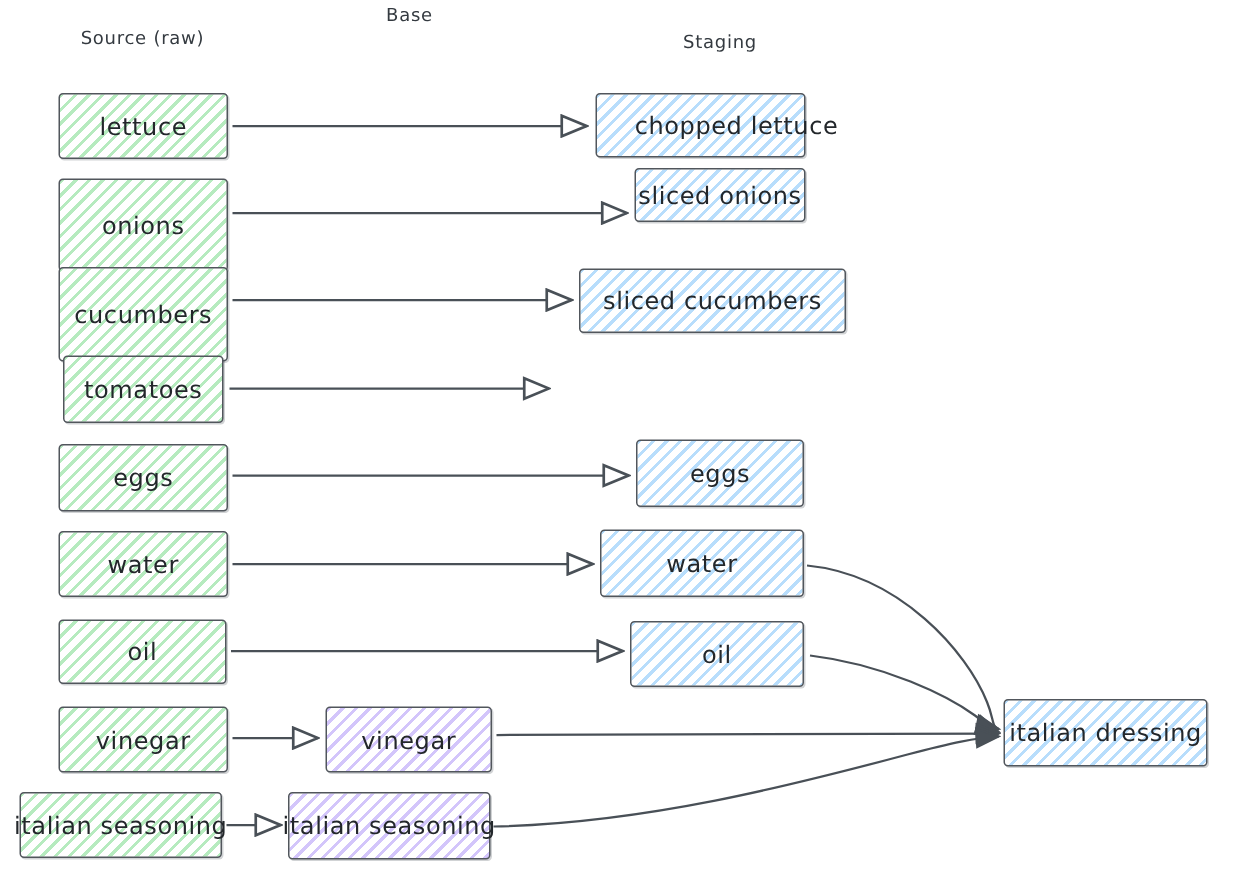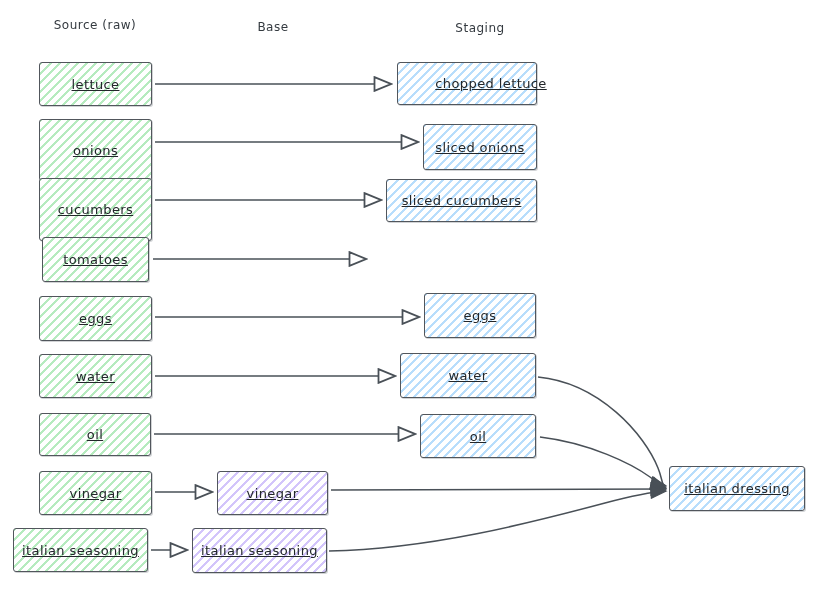--- a/index.html
+++ b/index.html
@@ -18,27 +18,26 @@
     text-align:center;
     white-space:nowrap;
   }
   .edges{position:absolute;left:0;top:0;width:825px;height:594px;pointer-events:none;}
   .node{
     position:absolute;
     box-sizing:border-box;
     border:1.6px solid #51565c;
     border-radius:3px;
     display:flex;align-items:center;justify-content:center;
-    font-size:13px;
+    font-size:16px;
     color:#23272b;
     letter-spacing:0.4px;
     white-space:nowrap;
     background-color:#ffffff;
     box-shadow:1px 1px 0 rgba(73,80,87,0.25);
-    text-decoration:underline;
   }
   .green{
     background-image:repeating-linear-gradient(135deg,
       rgba(81,207,102,0.42) 0px, rgba(81,207,102,0.42) 2.1px,
       rgba(81,207,102,0) 2.1px, rgba(81,207,102,0) 6.4px);
   }
   .blue{
     background-image:repeating-linear-gradient(135deg,
       rgba(77,171,247,0.40) 0px, rgba(77,171,247,0.40) 2.1px,
       rgba(77,171,247,0) 2.1px, rgba(77,171,247,0) 6.4px);
@@ -49,21 +48,21 @@
       rgba(121,80,242,0) 2.1px, rgba(121,80,242,0) 6.4px);
   }
   path.edge{stroke:#495057;stroke-width:1.5;fill:none;}
 </style>
 </head>
 <body>
 
 <div class="canvas">
 
   <div class="col-header" style="left:30px;top:18px;width:130px;">Source (raw)</div>
-  <div class="col-header" style="left:238px;top:20px;width:70px;">Base</div>
+  <div class="col-header" style="left:238px;top:3px;width:70px;">Base</div>
   <div class="col-header" style="left:423px;top:21px;width:90px;margin-left:12px;">Staging</div>
 
   <svg class="edges" viewBox="0 0 825 594">
     <defs>
       <marker id="arrowOpen" viewBox="0 0 14 12" refX="13" refY="6" markerWidth="13" markerHeight="11" orient="auto-start-reverse">
         <path d="M1 1 L13 6 L1 11 Z" fill="#ffffff" stroke="#495057" stroke-width="1.3"></path>
       </marker>
       <marker id="arrowSolid" viewBox="0 0 14 12" refX="13" refY="6" markerWidth="12" markerHeight="10" orient="auto-start-reverse">
         <path d="M1 1 L13 6 L1 11 Z" fill="#495057" stroke="#495057" stroke-width="1"></path>
       </marker>
@@ -90,21 +89,21 @@
   <div class="node green" style="left:39px;top:296px;width:113px;height:45px;">eggs</div>
   <div class="node green" style="left:39px;top:354px;width:113px;height:44px;">water</div>
   <div class="node green" style="left:39px;top:413px;width:112px;height:43px;">oil</div>
   <div class="node green" style="left:39px;top:471px;width:113px;height:44px;">vinegar</div>
   <div class="node green" style="left:13px;top:528px;width:135px;height:44px;">italian seasoning</div>
 
   <div class="node purple" style="left:217px;top:471px;width:111px;height:44px;">vinegar</div>
   <div class="node purple" style="left:192px;top:528px;width:135px;height:45px;">italian seasoning</div>
 
   <div class="node blue" style="left:397px;top:62px;width:140px;height:43px;padding-left:48px;">chopped lettuce</div>
-  <div class="node blue" style="left:423px;top:124px;width:114px;height:46px;">sliced onions</div>
-  <div class="node blue" style="left:386px;top:179px;width:151px;height:43px;">sliced cucumbers</div>
+  <div class="node blue" style="left:423px;top:112px;width:114px;height:36px;">sliced onions</div>
+  <div class="node blue" style="left:386px;top:179px;width:178px;height:43px;">sliced cucumbers</div>
   <div class="node blue" style="left:424px;top:293px;width:112px;height:45px;">eggs</div>
   <div class="node blue" style="left:400px;top:353px;width:136px;height:45px;">water</div>
   <div class="node blue" style="left:420px;top:414px;width:116px;height:44px;">oil</div>
 
   <div class="node blue" style="left:669px;top:466px;width:136px;height:45px;">italian dressing</div>
 
 </div>
 
 </body></html>

